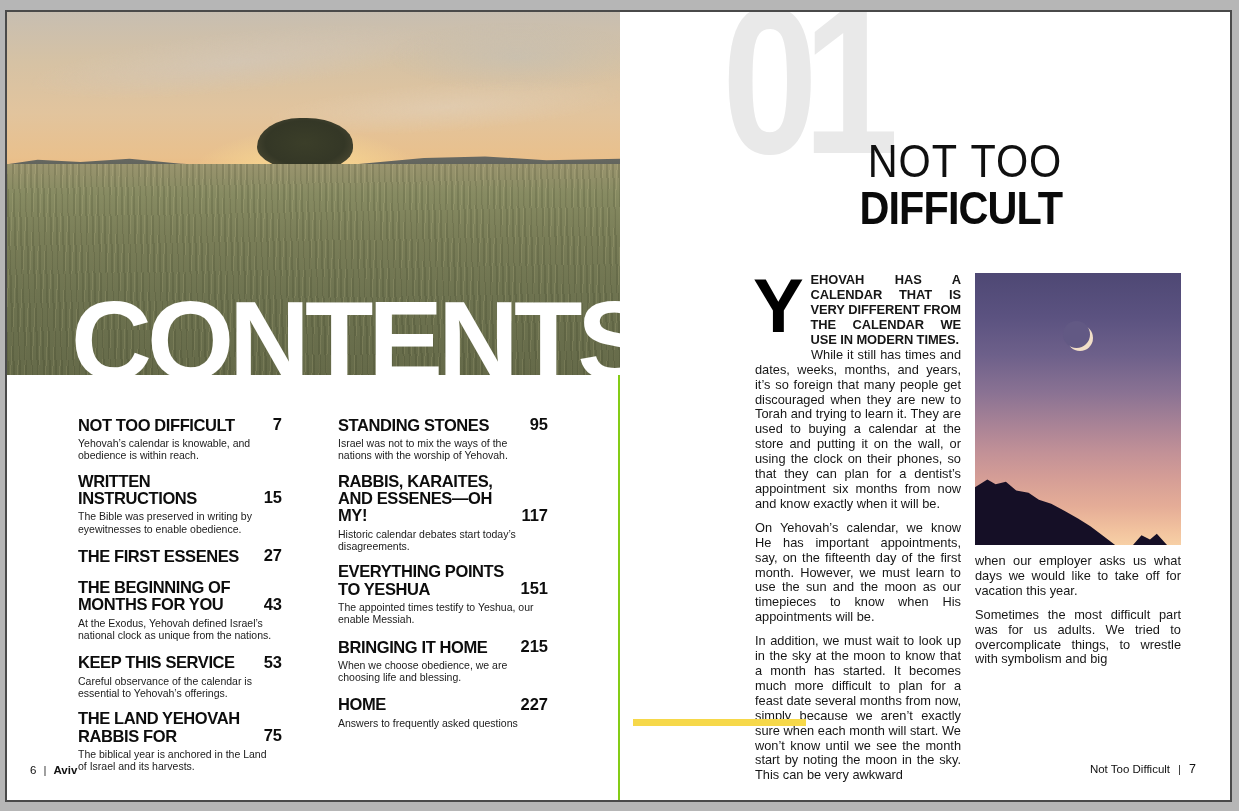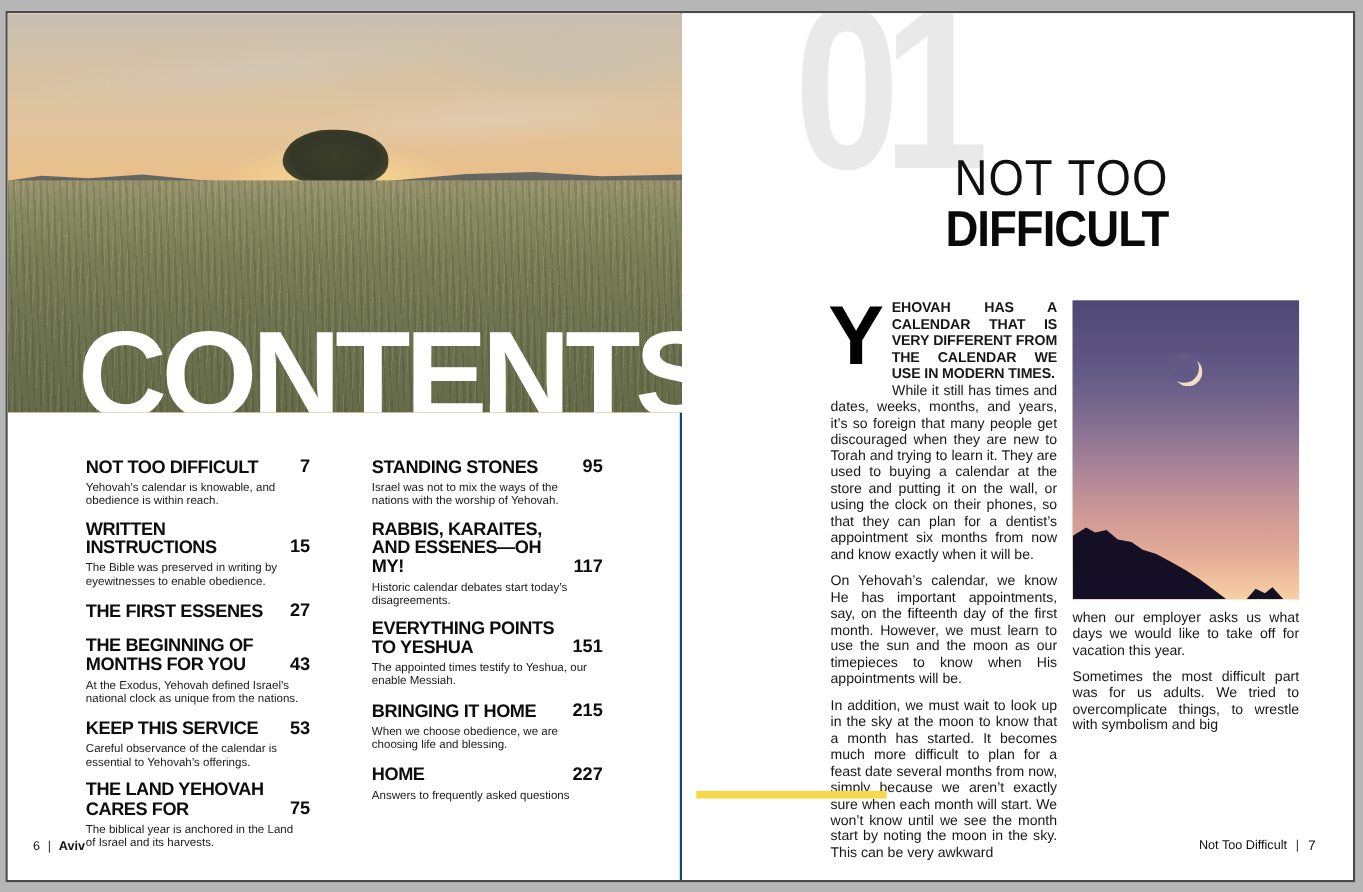--- a/index.html
+++ b/index.html
@@ -4,21 +4,21 @@
 <style>
   * { margin:0; padding:0; box-sizing:border-box; }
   html,body { width:1239px; height:811px; overflow:hidden;
     font-family:"Liberation Sans","DejaVu Sans",sans-serif; background:#b6b6b6; }
 
   .spread { position:absolute; left:5px; top:10px; width:1227px; height:792px;
     background:#fff; border:2px solid #4a4a4a; display:flex; overflow:hidden; }
 
   
   .page-left { position:relative; width:613px; height:100%;
-    border-right:2px solid #0c4a6e; background:#fff; }
+    border-right:2px solid #84cc16; background:#fff; }
 
   .hero { position:absolute; left:0; top:0; width:613px; height:363px; overflow:hidden;
     background:
       linear-gradient(180deg,#c7beb1 0%,#d6c2a4 14%,#e2c49d 28%,#e9c08c 40%,
         #efb26e 52%,#f3ab58 62%,#f5aa4e 69%,#f6b468 75%,#f2a552 80%,#eda14e 100%); }
   .cloud { position:absolute; border-radius:50%; filter:blur(0.5px); }
   .c1 { left:20px; top:20px; width:420px; height:60px; background:radial-gradient(ellipse,rgba(210,200,190,.55),rgba(210,200,190,0) 70%); transform:rotate(-6deg); }
   .c2 { left:260px; top:70px; width:360px; height:50px; background:radial-gradient(ellipse,rgba(225,210,190,.5),rgba(225,210,190,0) 70%); transform:rotate(-4deg); }
   .c3 { left:380px; top:10px; width:260px; height:70px; background:radial-gradient(ellipse,rgba(190,190,185,.45),rgba(190,190,185,0) 70%); }
   .glow { position:absolute; left:170px; top:112px; width:260px; height:80px;
@@ -143,21 +143,21 @@
           </div>
           <div class="toc-entry">
             <div class="toc-head">
               <span class="toc-title">KEEP THIS SERVICE</span>
               <span class="toc-page">53</span>
             </div>
             <div class="toc-desc">Careful observance of the calendar is essential to Yehovah’s offerings.</div>
           </div>
           <div class="toc-entry">
             <div class="toc-head">
-              <span class="toc-title">THE LAND YEHOVAH CARES FOR</span>
+              <span class="toc-title">THE LAND YEHOVAH RABBIS FOR</span>
               <span class="toc-page">75</span>
             </div>
             <div class="toc-desc">The biblical year is anchored in the Land of Israel and its harvests.</div>
           </div>
         </div>
       <div class="toc-col c1w">
           <div class="toc-entry">
             <div class="toc-head">
               <span class="toc-title">STANDING STONES</span>
               <span class="toc-page">95</span>

